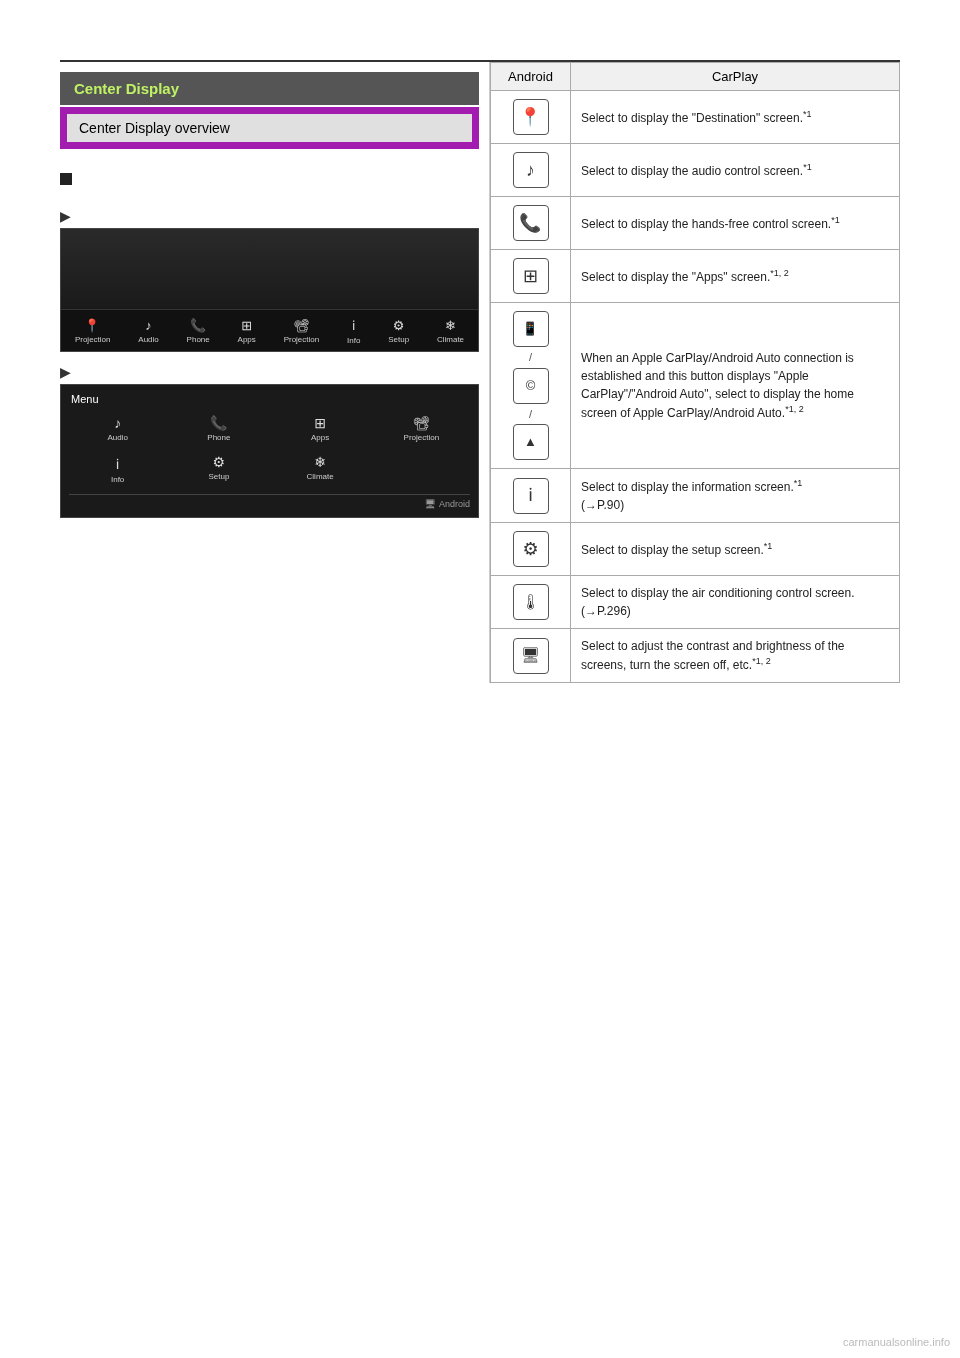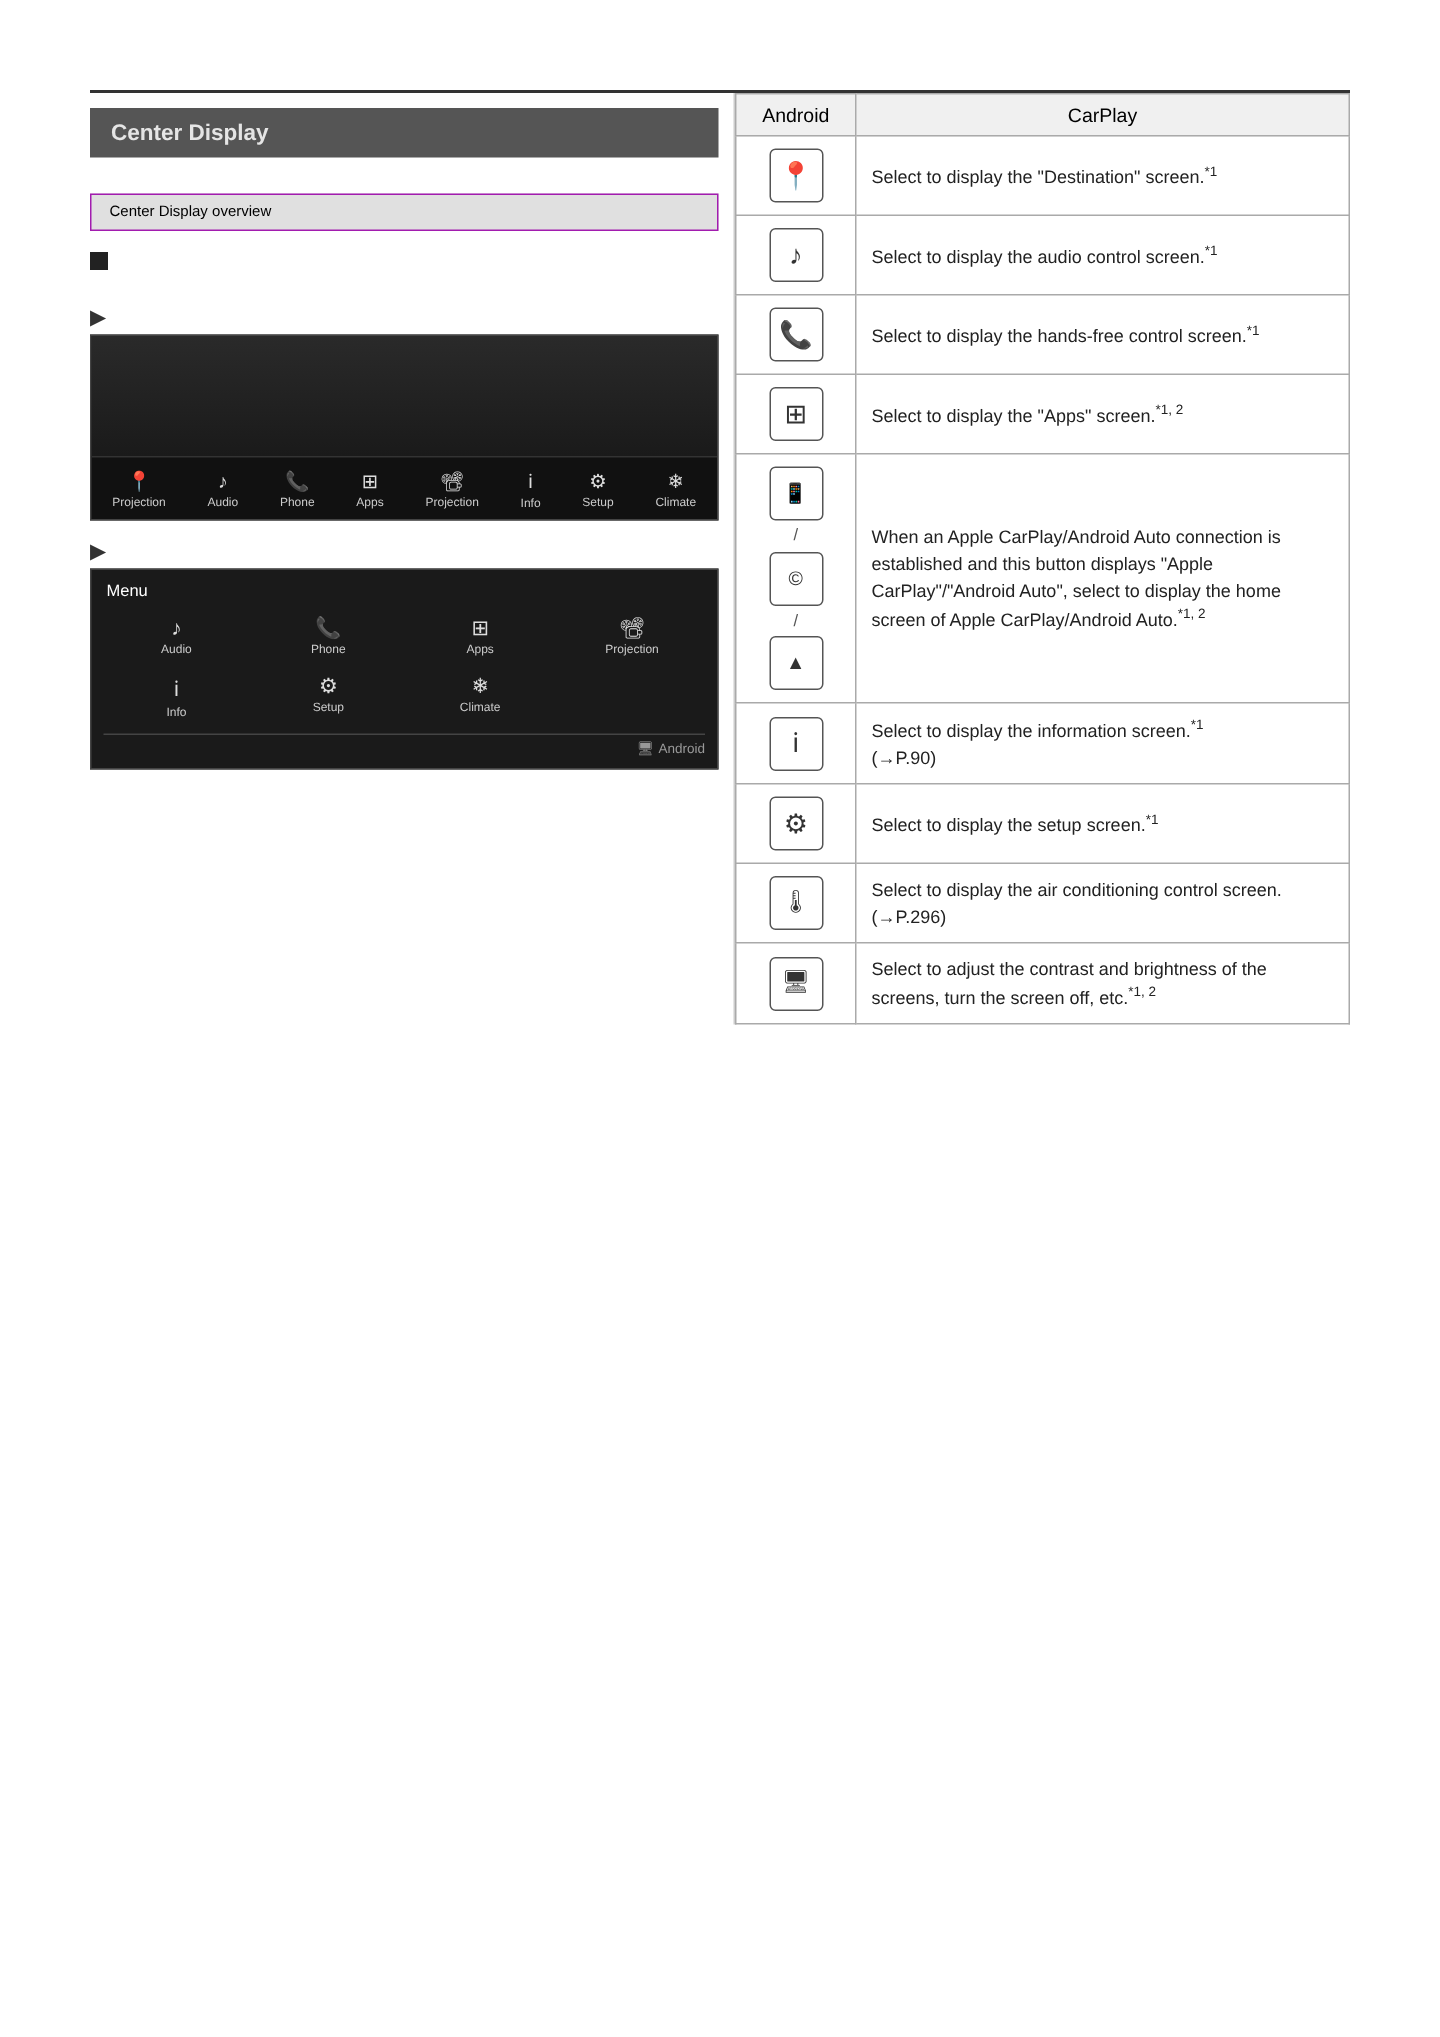--- a/index.html
+++ b/index.html
@@ -31,34 +31,34 @@
       padding: 10px 10px 10px 0;
       border-right: 1px solid #ccc;
     }
     .right-panel {
       flex: 1;
       padding: 0;
     }
     
     .section-header {
       background: #555;
-      color: #e5e5e5;
+      color: #bef264;
       font-weight: bold;
       font-size: 15px;
       padding: 8px 14px;
-      margin-bottom: 24px;
+      margin-bottom: 2px;
       display: inline-block;
       width: 100%;
     }
     .subsection-header {
       background: #e0e0e0;
-      border: 1px solid #a21caf;
-      font-size: 10px;
+      border: 7px solid #a21caf;
+      font-size: 14px;
       padding: 6px 12px;
-      margin-bottom: 10px;
+      margin-bottom: 20px;
       display: inline-block;
       width: 100%;
     }
     .black-square {
       display: inline-block;
       width: 12px;
       height: 12px;
       background: #222;
       margin-bottom: 8px;
       margin-top: 4px;
@@ -423,13 +423,16 @@
             <td>
               Select to adjust the contrast and brightness of the screens, turn the screen off, etc.<span class="sup">*1, 2</span>
             </td>
           </tr>
         </tbody>
       </table>
     </div>
 
   </div>
 
+  <div class="page-bottom">
+    <span class="watermark">carmanualsonline.info</span>
+  </div>
 </div>
 
 </body></html>

